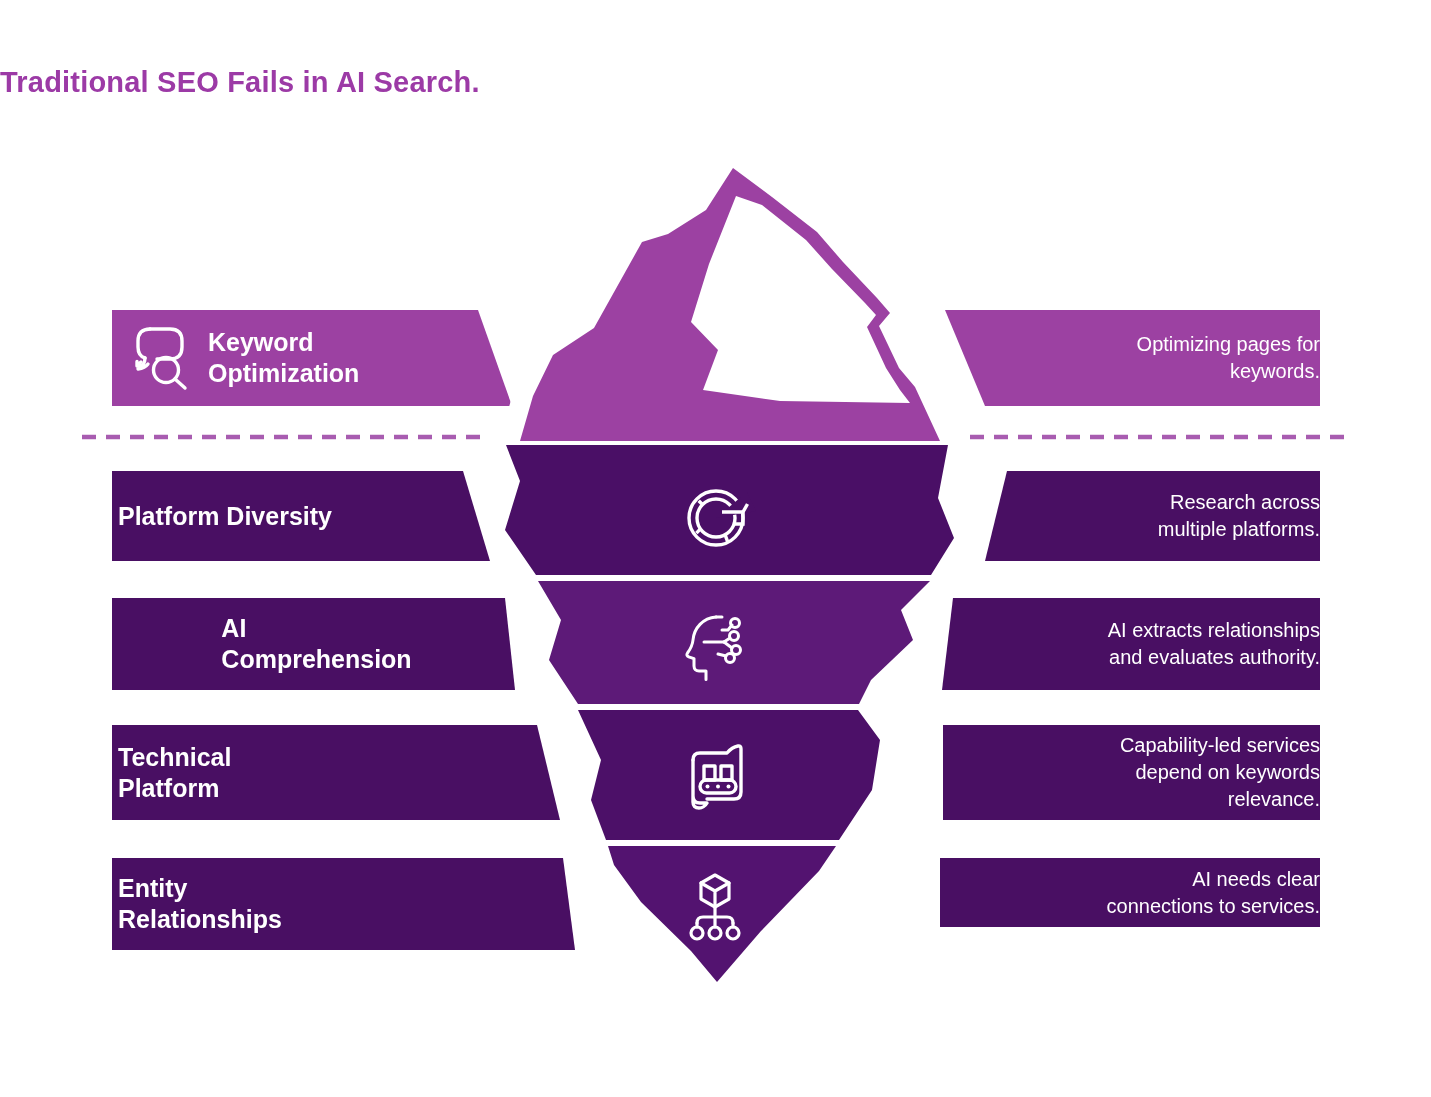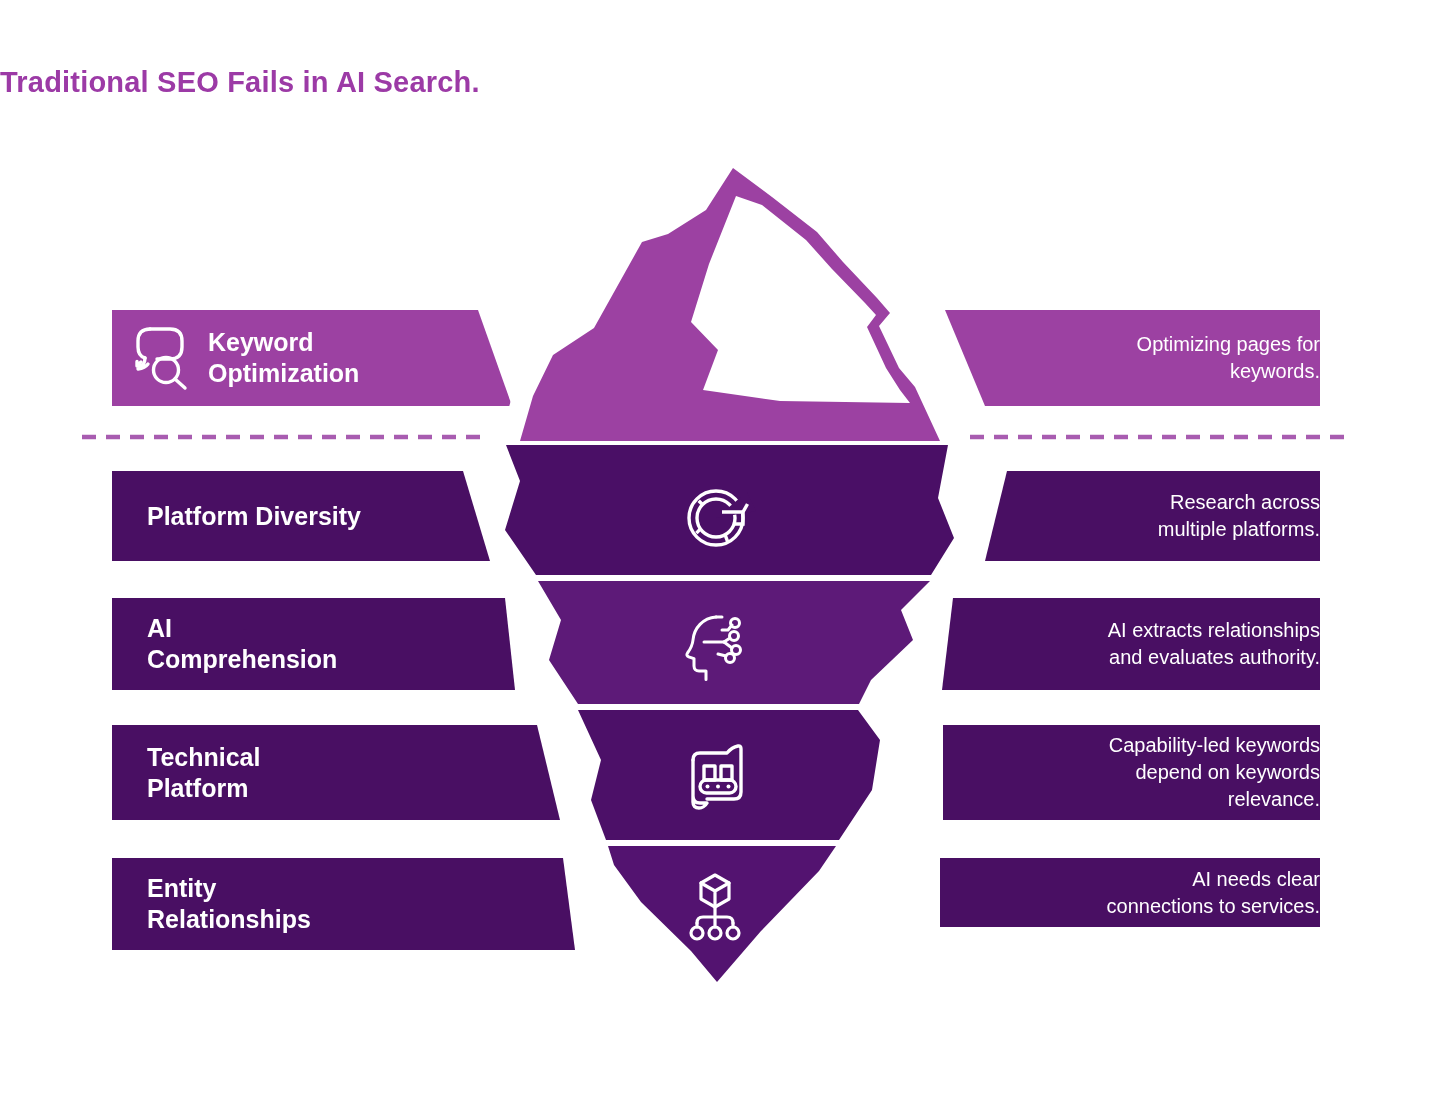--- a/index.html
+++ b/index.html
@@ -7,21 +7,21 @@
     width:1431px;height:1097px;position:relative;background:#ffffff;
     font-family:"Liberation Sans", sans-serif;overflow:hidden;
   }
   .title{
     position:absolute;top:66px;left:0;width:100%;text-align:left;
     font-size:29px;font-weight:bold;color:var(--accent);letter-spacing:.2px;
   }
   .band{position:absolute;display:flex;flex-direction:column;justify-content:center;z-index:1;}
   .band.light{background:var(--light_purple);}
   .band.dark{background:var(--dark_purple);}
-  .label{color:#fff;font-weight:bold;font-size:25px;line-height:31px;padding-left:35px;}
+  .label{color:#fff;font-weight:bold;font-size:25px;line-height:31px;padding-left:6px;}
   .label.with-icon{padding-left:96px;}
   .desc{color:#fff;font-size:20px;line-height:27px;text-align:right;}
   .iceberg{position:absolute;left:0;top:0;z-index:2;pointer-events:none;}
   .center-icon{position:absolute;z-index:3;}
   .band-icon{position:absolute;left:16px;top:16px;}
   svg{display:block;}
 </style>
 </head>
 <body>
 
@@ -43,21 +43,21 @@
     <div>Optimization</div>
   </div>
 </div>
 
 <div class="band dark" style="left:112px;top:471px;width:378px;height:90px;clip-path:polygon(0 0,351px 0,378px 100%,0 100%);">
   <div class="label">
     <div>Platform Diversity</div>
   </div>
 </div>
 
-<div class="band dark" style="left:112px;top:598px;width:403px;height:92px;clip-path:polygon(0 0,393px 0,403px 100%,0 100%);">
+<div class="band dark" style="left:112px;top:598px;width:403px;height:92px;clip-path:polygon(0 0,393px 0,403px 100%,0 100%);align-items:center;">
   <div class="label">
     <div>AI</div>
     <div>Comprehension</div>
   </div>
 </div>
 
 <div class="band dark" style="left:112px;top:725px;width:448px;height:95px;clip-path:polygon(0 0,425px 0,448px 100%,0 100%);">
   <div class="label">
     <div>Technical</div>
     <div>Platform</div>
@@ -87,21 +87,21 @@
 
 <div class="band dark" style="left:942px;top:598px;width:378px;height:92px;clip-path:polygon(11px 0,100% 0,100% 100%,0 100%);">
   <div class="desc">
     <div>AI extracts relationships</div>
     <div>and evaluates authority.</div>
   </div>
 </div>
 
 <div class="band dark" style="left:943px;top:725px;width:377px;height:95px;">
   <div class="desc">
-    <div>Capability-led keywords</div>
+    <div>Capability-led services</div>
     <div>depend on keywords</div>
     <div>relevance.</div>
   </div>
 </div>
 
 <div class="band dark" style="left:940px;top:858px;width:380px;height:69px;">
   <div class="desc">
     <div>AI needs clear</div>
     <div>connections to services.</div>
   </div>

